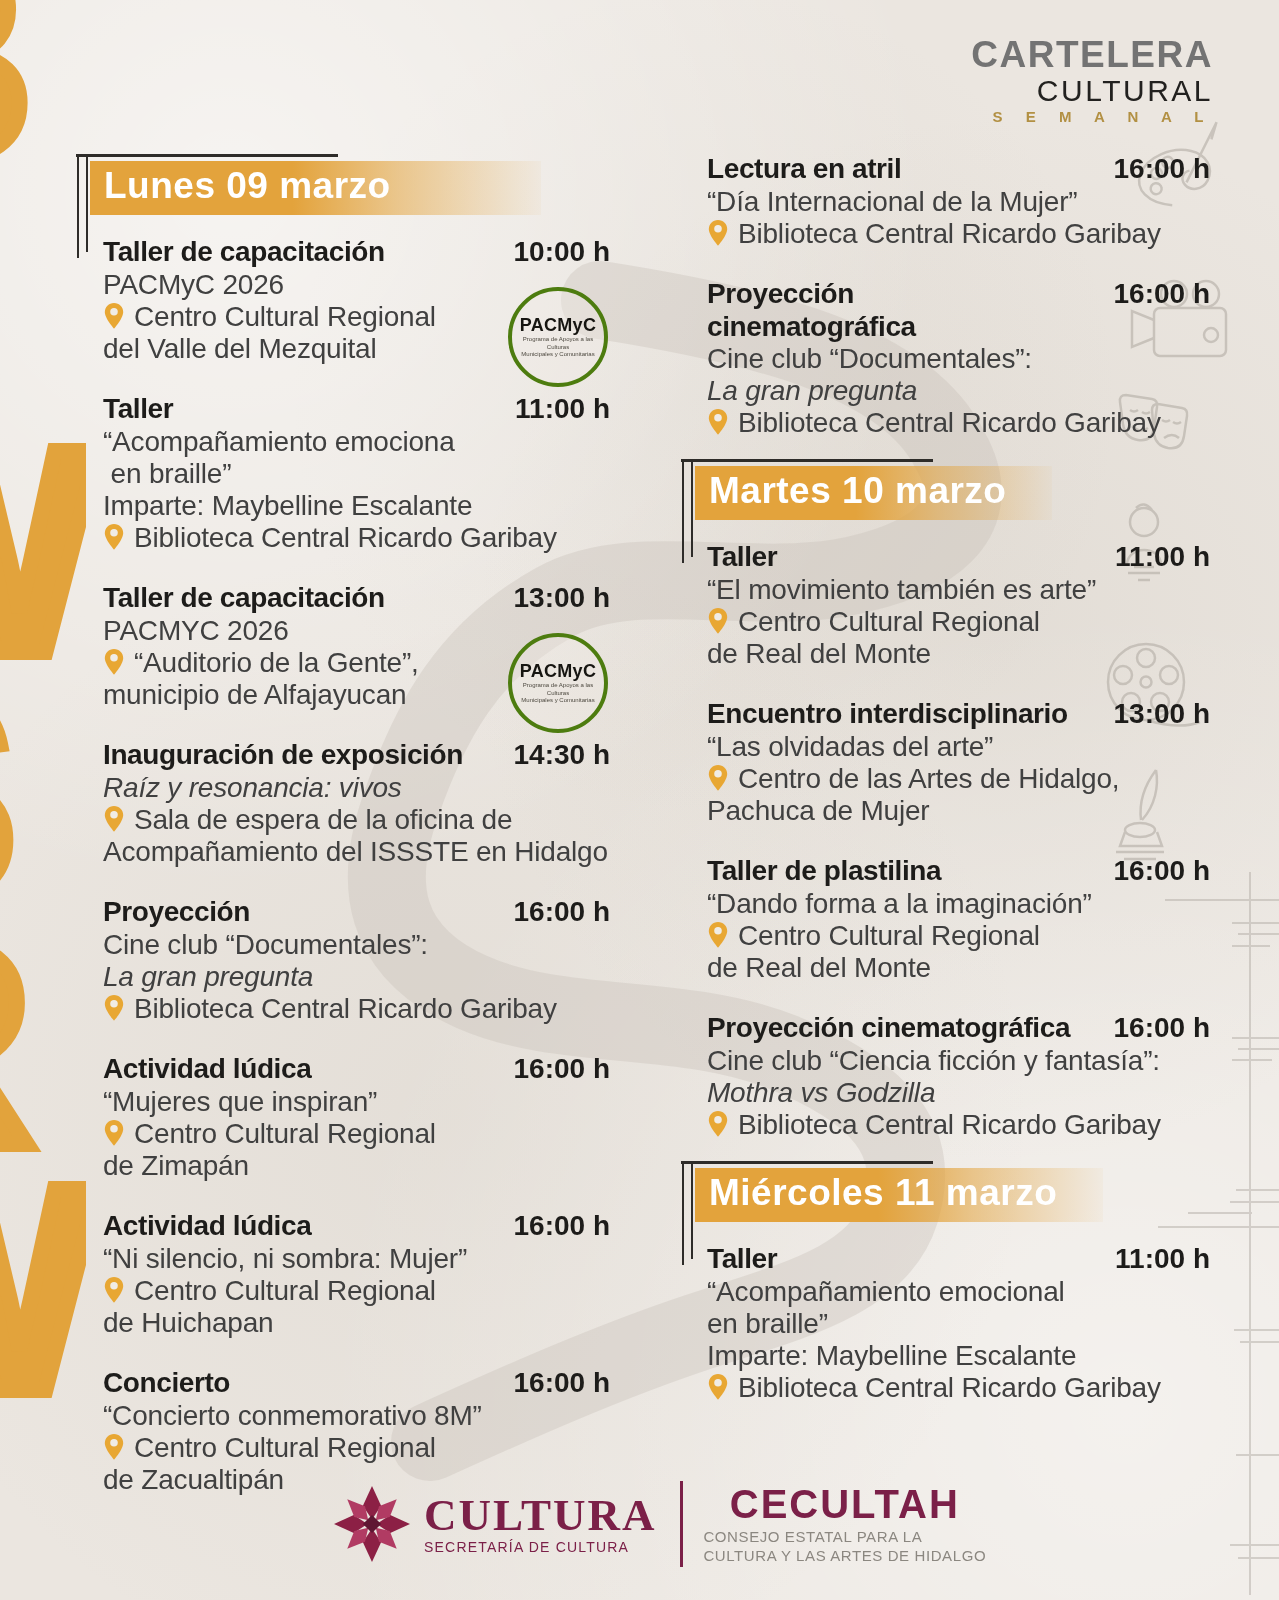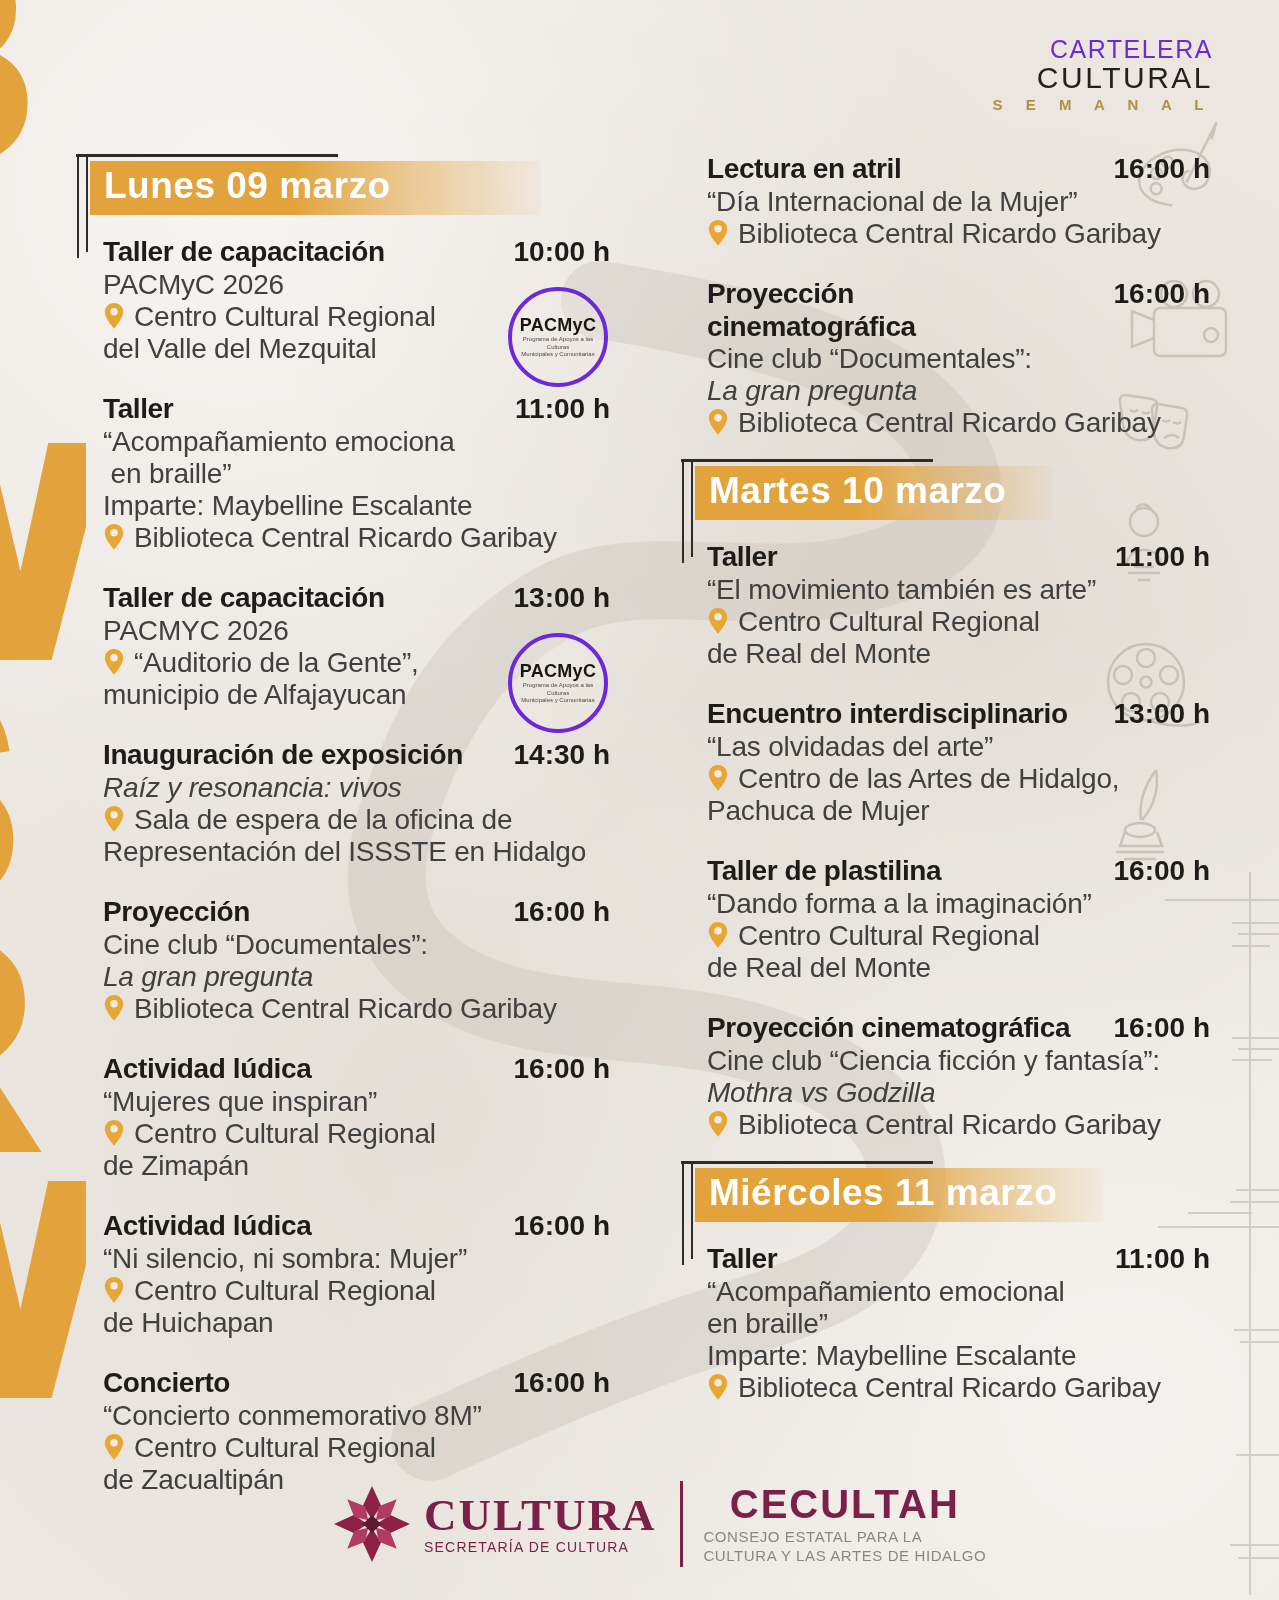--- a/index.html
+++ b/index.html
@@ -24,21 +24,21 @@
     font-weight:700;font-size:292px;line-height:.82;color:#e2a33c;
     -webkit-text-stroke:16px #e2a33c;letter-spacing:-10px;}
   .strip .glyphs div{height:246px;}
   
   svg.ribbon{position:absolute;left:0;top:0;pointer-events:none;}
   
   svg.decor{position:absolute;left:0;top:0;pointer-events:none;}
 
   
   .masthead{position:absolute;right:66px;top:36px;text-align:right;line-height:1.05;}
-  .masthead .l1{font-size:25px;font-weight:400;letter-spacing:1.5px;color:#6d28d9;}
+  .masthead .l1{font-size:37px;font-weight:700;letter-spacing:1.5px;color:#737373;}
   .masthead .l2{font-size:30px;font-weight:400;letter-spacing:2.5px;color:#22211f;}
   .masthead .l3{font-size:15px;font-weight:700;letter-spacing:9.5px;color:#b29043;margin-top:3px;}
 
   
   .col{position:absolute;}
   .col-left{left:90px;top:155px;width:520px;padding-left:13px;box-sizing:border-box;}
   .col-right{left:695px;top:152px;width:515px;padding-left:12px;box-sizing:border-box;}
 
   
   .day-header{position:relative;margin:6px 0 20px -13px;}
@@ -56,21 +56,21 @@
   
   .event{position:relative;margin-bottom:27px;}
   .evt-row{display:flex;justify-content:space-between;align-items:flex-start;gap:20px;}
   .evt-title{font-size:28px;font-weight:700;color:#1d1c1a;white-space:nowrap;letter-spacing:-.4px;line-height:34px;}
   .evt-title.t2{line-height:32px;margin-top:0;}
   .evt-time{font-size:28px;font-weight:700;color:#1d1c1a;white-space:nowrap;line-height:34px;}
   .line{font-size:28px;line-height:32px;color:#404040;white-space:pre-wrap;letter-spacing:-.2px;}
   .line.italic{font-style:italic;}
   .line.loc svg{vertical-align:-4px;margin-right:9px;}
   
-  .pacmyc{position:absolute;right:2px;top:52px;width:92px;height:92px;border:4px solid #6d28d9;border-radius:50%;
+  .pacmyc{position:absolute;right:2px;top:52px;width:92px;height:92px;border:4px solid #4d7c0f;border-radius:50%;
     display:flex;flex-direction:column;align-items:center;justify-content:center;text-align:center;background:rgba(240,236,229,.35);}
   .pacmyc .nm{font-size:18px;font-weight:700;color:#161511;letter-spacing:.3px;}
   .pacmyc .sb{font-size:6px;color:#4c483f;line-height:7.5px;}
 
   
   .footer{position:absolute;left:334px;top:1481px;display:flex;align-items:center;}
   .f-cultura{display:flex;align-items:center;}
   .f-cultura .txt{margin-left:14px;}
   .f-cultura .name{font-family:"Liberation Serif",serif;font-size:45px;font-weight:700;color:#7b2048;letter-spacing:2px;line-height:44px;}
   .f-cultura .sub{font-size:14px;color:#7b2048;letter-spacing:1.2px;margin-top:2px;}
@@ -212,21 +212,21 @@
     <div class="event">
       <div class="evt-row">
         <span class="evt-title">Inauguración de exposición</span>
         <span class="evt-time">14:30 h</span>
       </div>
       <div class="line italic">Raíz y resonancia: vivos</div>
       <div class="line loc"><svg width="22" height="28" viewBox="0 0 24 32">
           <path d="M12 1 C6 1 1.5 5.6 1.5 11.5 C1.5 19 12 30.5 12 30.5 C12 30.5 22.5 19 22.5 11.5 C22.5 5.6 18 1 12 1 Z" fill="#e8a733"></path>
           <circle cx="12" cy="11.2" r="4.3" fill="#f0ece5"></circle>
         </svg><span>Sala de espera de la oficina de</span></div>
-      <div class="line">Representación del ISSSTE en Hidalgo</div>
+      <div class="line">Acompañamiento del ISSSTE en Hidalgo</div>
     </div>
     <div class="event">
       <div class="evt-row">
         <span class="evt-title">Proyección</span>
         <span class="evt-time">16:00 h</span>
       </div>
       <div class="line">Cine club “Documentales”:</div>
       <div class="line italic">La gran pregunta</div>
       <div class="line loc"><svg width="22" height="28" viewBox="0 0 24 32">
           <path d="M12 1 C6 1 1.5 5.6 1.5 11.5 C1.5 19 12 30.5 12 30.5 C12 30.5 22.5 19 22.5 11.5 C22.5 5.6 18 1 12 1 Z" fill="#e8a733"></path>

